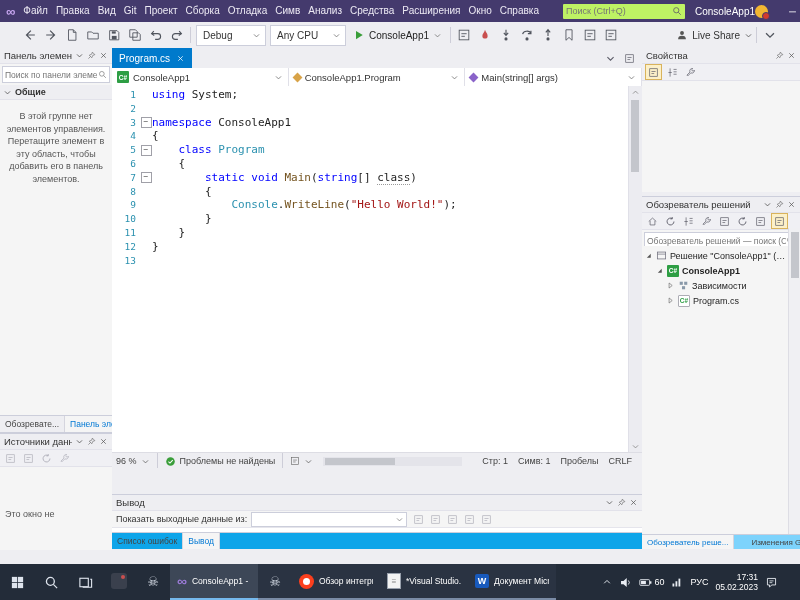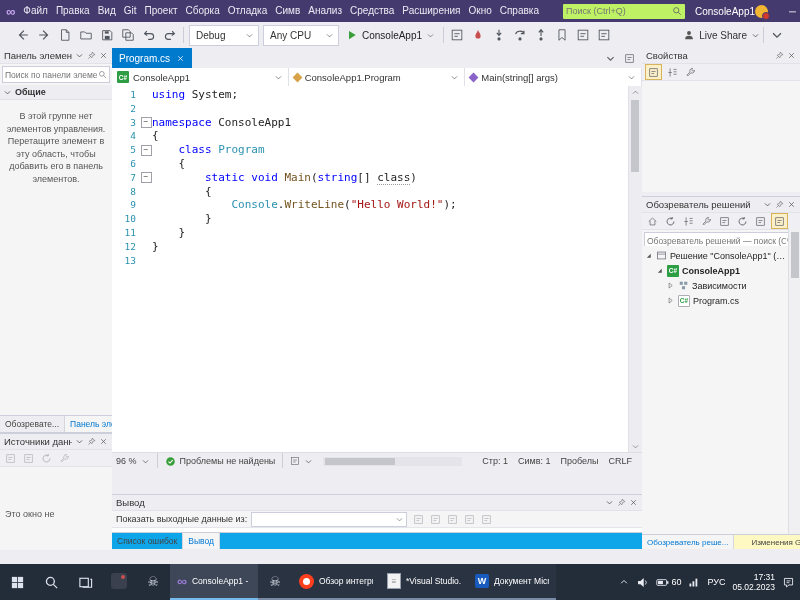--- a/index.html
+++ b/index.html
@@ -18,21 +18,21 @@
   .tb-search{width:116px;height:15px;background:#bef264;display:flex;align-items:center;margin-left:20px;padding:0 3px;border-radius:1px;}
   .tb-search input{border:0;outline:0;background:transparent;flex:1;font-size:9px;color:#777;font-family:inherit;padding:0;min-width:0;}
   .tb-search .ic{color:#666;}
   .tb-title{color:#fff;font-size:10px;margin-left:10px;white-space:nowrap;}
   .tb-right{margin-left:auto;display:flex;align-items:center;height:100%;}
   .avatar{width:13px;height:13px;border-radius:50%;background:#F2B632;position:relative;margin-right:10px;}
   .avatar::after{content:"";position:absolute;right:-2px;bottom:-2px;width:6px;height:6px;border-radius:50%;background:#D33A2C;border:1px solid #443A6D;}
   .win-btn{width:28px;height:22px;display:flex;align-items:center;justify-content:center;color:#fff;}
 
   
-  .toolbar{position:absolute;top:22px;left:0;right:0;height:26px;background:#EEEEF2;display:flex;align-items:center;padding:0 13px;border-bottom:1px solid #D8D8E0;}
+  .toolbar{position:absolute;top:22px;left:0;right:0;height:26px;background:#EEEEF2;display:flex;align-items:center;padding:0 20px;border-bottom:1px solid #D8D8E0;}
   .tb-btn{width:20px;height:20px;display:flex;align-items:center;justify-content:center;color:#51555E;border-radius:2px;}
   .tb-btn .ic{width:14px;height:14px;}
   .tb-sep{width:1px;height:16px;background:#CDCDD8;margin:0 3px;flex:none;}
   .tb-dd{height:19px;background:#fff;border:1px solid #CCCEDB;display:flex;align-items:center;font-size:10px;color:#333;padding:0 4px 0 6px;gap:5px;margin:0 2px;}
   .tb-dd .ic{color:#777;}
   .run-btn{display:flex;align-items:center;gap:4px;height:20px;padding:0 5px;font-size:10px;color:#222;}
   .liveshare{display:flex;align-items:center;gap:4px;font-size:10px;color:#333;margin-left:auto;}
   .liveshare .ic{color:#555;}
 
   
@@ -114,21 +114,21 @@
   .solution{position:absolute;top:148px;left:0;right:0;height:338px;border-top:1px solid #CCCEDB;}
   .sol-tree{position:absolute;top:49px;left:0;right:11px;bottom:0;overflow:hidden;background:#F5F5F5;padding-top:2px;}
   .trow{display:flex;align-items:center;gap:3px;height:15px;font-size:9px;color:#1e1e1e;white-space:nowrap;overflow:hidden;}
   .trow .ic{color:#555;}
   .trow .ic[data-icon="deps"]{color:#8999A9;}
   .trow .ic[data-icon="solution"]{color:#70707E;}
   .tlabel{overflow:hidden;text-overflow:ellipsis;}
   .tlabel.b{font-weight:bold;}
   .sol-scroll{position:absolute;top:31px;right:0;bottom:0;width:11px;background:#F0F0F3;border-left:1px solid #DDDDE4;}
   .sol-scroll .vthumb{top:4px;height:46px;}
-  .soltabs{position:absolute;top:486px;left:0;right:0;height:14px;display:flex;background:#fef9c3;border-top:1px solid #CCCEDB;gap:12px;}
+  .soltabs{position:absolute;top:486px;left:0;right:0;height:14px;display:flex;background:#7dd3fc;border-top:1px solid #CCCEDB;gap:12px;}
   .soltabs .ptab{font-size:8px;}
 
   
   .bluebar{position:absolute;top:548px;left:0;right:0;height:16px;background:#007ACC;color:#fff;display:flex;align-items:center;font-size:9px;overflow:hidden;}
   .bb-seg{position:absolute;left:298px;top:0;width:34px;height:100%;background:#15589E;}
   .bb-msg{position:relative;padding-left:6px;white-space:nowrap;z-index:1;}
 
   
   .taskbar{position:absolute;top:564px;left:0;right:0;height:36px;background:#232C39;display:flex;align-items:stretch;}
   .tb-item{width:34px;display:flex;align-items:center;justify-content:center;color:#DEE4ED;flex:none;}
@@ -138,21 +138,21 @@
   .tb-task.active{background:#3D4757;border-bottom-color:#76B9ED;}
   .tb-label{color:#fff;font-size:8.5px;white-space:nowrap;overflow:hidden;}
   .skull{font-size:13px;color:#D8DEE8;line-height:1;}
   .darkapp{width:16px;height:16px;background:#3A404D;border-radius:3px;position:relative;}
   .darkapp::after{content:"";position:absolute;right:2px;top:2px;width:4px;height:4px;background:#C94F4F;border-radius:50%;}
   .vslogo{color:#9B7BD8;font-size:14px;font-weight:bold;font-style:italic;line-height:1;}
   .ybadge{width:15px;height:15px;border-radius:50%;background:#FC3F1D;position:relative;flex:none;}
   .ybadge::after{content:"";position:absolute;inset:4px;background:#fff;border-radius:50%;}
   .npbadge{width:12px;height:14px;background:#F2F2F2;border:1px solid #98A0AC;display:flex;align-items:center;justify-content:center;color:#888;font-size:8px;flex:none;}
   .wbadge{width:14px;height:14px;background:#185ABD;color:#fff;font-size:9px;font-weight:bold;display:flex;align-items:center;justify-content:center;border-radius:2px;flex:none;}
-  .tray{margin-left:auto;display:flex;align-items:center;gap:7px;padding-right:5px;color:#fff;}
+  .tray{margin-left:auto;display:flex;align-items:center;gap:7px;padding-right:22px;color:#fff;}
   .tray .ic{color:#E8ECF2;}
   .tray-batt{display:flex;align-items:center;gap:2px;font-size:9px;color:#fff;}
   .tray-lang{font-size:9px;}
   .tray-clock{display:flex;flex-direction:column;align-items:flex-end;font-size:8.5px;line-height:10px;}
 </style>
 </head>
 <body>
 
 <div id="app">
 

